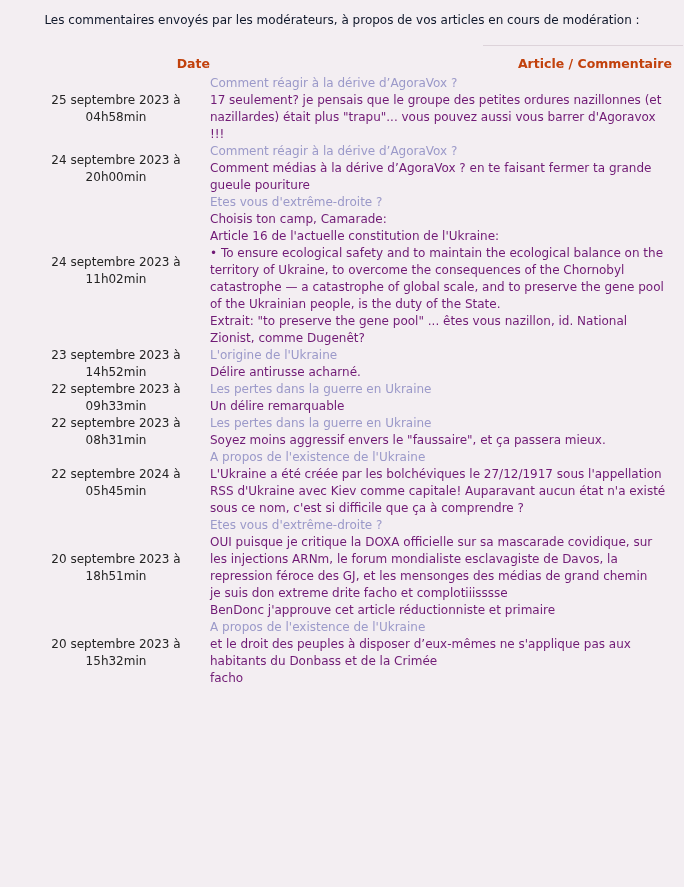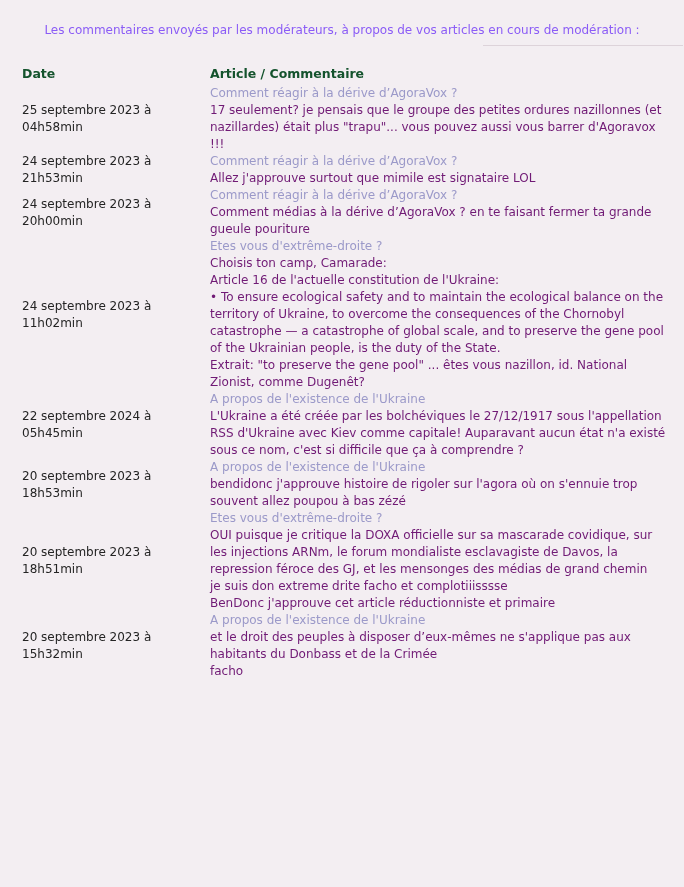--- a/index.html
+++ b/index.html
@@ -13,49 +13,49 @@
     font-family: "DejaVu Sans", "Liberation Sans", sans-serif;
     font-size: 12px;
     color: #151515;
     overflow: hidden;
     position: relative;
   }
   .page-title {
     text-align: center;
     padding-top: 12px;
     line-height: 16px;
-    color: #8b5cf6;
-    margin-top: 10px;
+    color: #0f172a;
   }
   .top-divider {
     position: absolute;
     top: 45px;
     left: 483px;
     width: 200px;
     height: 1px;
     background: #ddd3da;
   }
   table.comments-table {
     border-collapse: collapse;
     margin: 28px 0 0 22px;
     table-layout: fixed;
   }
   table.comments-table th {
-    text-align: left;
+    text-align: right;
     font-weight: bold;
     font-size: 12.5px;
     padding: 0 0 4px 0;
-    color: #14532d;
+    color: #c2410c;
   }
   td.date-cell {
     width: 188px;
     vertical-align: middle;
     padding: 0;
     line-height: 17px;
     color: #242424;
+    text-align: center;
   }
   td.article-cell {
     width: 462px;
     vertical-align: top;
     padding: 0;
     line-height: 17px;
   }
   a.article-link {
     color: var(--link-color, #9b99c9);
     text-decoration: none;
@@ -81,55 +81,62 @@
   </thead>
   <tbody>
     <tr>
       <td class="date-cell">25 septembre 2023 à 04h58min</td>
       <td class="article-cell">
         <a href="#" class="article-link">Comment réagir à la dérive d’AgoraVox ?</a>
         <div class="comment-text">17 seulement? je pensais que le groupe des petites ordures nazillonnes (et nazillardes) était plus "trapu"... vous pouvez aussi vous barrer d'Agoravox !!!</div>
       </td>
     </tr>
     <tr>
-      <td class="date-cell">24 septembre 2023 à 21h53min</td>
-      <td class="article-cell">
-        <a href="#" class="article-link">Comment réagir à la dérive d’AgoraVox ?</a>
-        <div class="comment-text">Allez j'approuve surtout que mimile est signataire LOL</div>
-      </td>
-    </tr>
-    <tr>
       <td class="date-cell">24 septembre 2023 à 20h00min</td>
       <td class="article-cell">
         <a href="#" class="article-link">Comment réagir à la dérive d’AgoraVox ?</a>
         <div class="comment-text">Comment médias à la dérive d’AgoraVox ? en te faisant fermer ta grande gueule pouriture</div>
       </td>
     </tr>
     <tr>
       <td class="date-cell">24 septembre 2023 à 11h02min</td>
       <td class="article-cell">
         <a href="#" class="article-link">Etes vous d'extrême-droite ?</a>
         <div class="comment-text">Choisis ton camp, Camarade:
 Article 16 de l'actuelle constitution de l'Ukraine:
 • To ensure ecological safety and to maintain the ecological balance on the territory of Ukraine, to overcome the consequences of the Chornobyl catastrophe — a catastrophe of global scale, and to preserve the gene pool of the Ukrainian people, is the duty of the State.
 Extrait: "to preserve the gene pool" ... êtes vous nazillon, id. National Zionist, comme Dugenêt?</div>
       </td>
     </tr>
     <tr>
+      <td class="date-cell">23 septembre 2023 à 14h52min</td>
+      <td class="article-cell">
+        <a href="#" class="article-link">L'origine de l'Ukraine</a>
+        <div class="comment-text">Délire antirusse acharné.</div>
+      </td>
+    </tr>
+    <tr>
+      <td class="date-cell">22 septembre 2023 à 09h33min</td>
+      <td class="article-cell">
+        <a href="#" class="article-link">Les pertes dans la guerre en Ukraine</a>
+        <div class="comment-text">Un délire remarquable</div>
+      </td>
+    </tr>
+    <tr>
+      <td class="date-cell">22 septembre 2023 à 08h31min</td>
+      <td class="article-cell">
+        <a href="#" class="article-link">Les pertes dans la guerre en Ukraine</a>
+        <div class="comment-text">Soyez moins aggressif envers le "faussaire", et ça passera mieux.</div>
+      </td>
+    </tr>
+    <tr>
       <td class="date-cell">22 septembre 2024 à 05h45min</td>
       <td class="article-cell">
         <a href="#" class="article-link">A propos de l'existence de l'Ukraine</a>
         <div class="comment-text">L'Ukraine a été créée par les bolchéviques le 27/12/1917 sous l'appellation RSS d'Ukraine avec Kiev comme capitale! Auparavant aucun état n'a existé sous ce nom, c'est si difficile que ça à comprendre ?</div>
-      </td>
-    </tr>
-    <tr>
-      <td class="date-cell">20 septembre 2023 à 18h53min</td>
-      <td class="article-cell">
-        <a href="#" class="article-link">A propos de l'existence de l'Ukraine</a>
-        <div class="comment-text">bendidonc j'approuve histoire de rigoler sur l'agora où on s'ennuie trop souvent allez poupou à bas zézé</div>
       </td>
     </tr>
     <tr>
       <td class="date-cell">20 septembre 2023 à 18h51min</td>
       <td class="article-cell">
         <a href="#" class="article-link">Etes vous d'extrême-droite ?</a>
         <div class="comment-text">OUI puisque je critique la DOXA officielle sur sa mascarade covidique, sur les injections ARNm, le forum mondialiste esclavagiste de Davos, la repression féroce des GJ, et les mensonges des médias de grand chemin
 je suis don extreme drite facho et complotiiisssse
 BenDonc j'approuve cet article réductionniste et primaire</div>
       </td>

